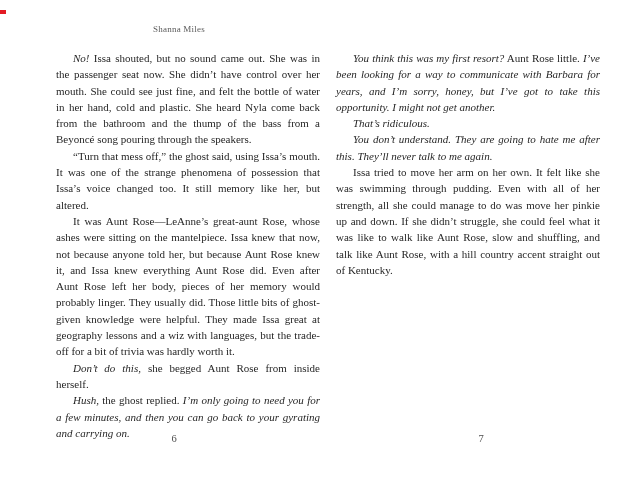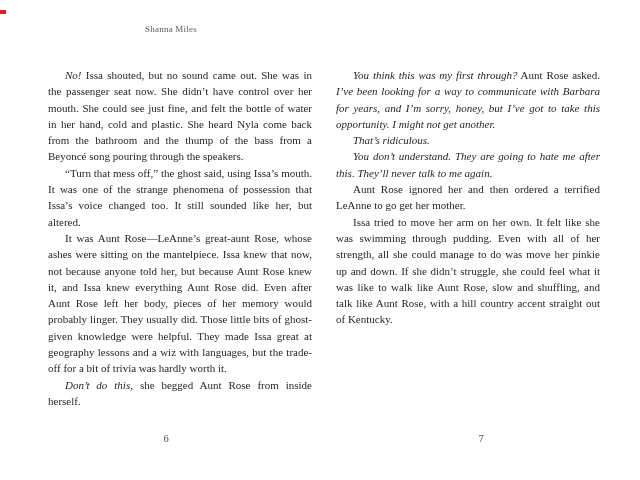--- a/index.html
+++ b/index.html
@@ -20,41 +20,40 @@
     left: 0;
     top: 10px;
     width: 6px;
     height: 4px;
   }
   .page {
     position: absolute;
     top: 0;
     height: 480px;
   }
-  .page--left  { left: 48px;  width: 264px; }
+  .page--left  { left: 56px;  width: 264px; }
   .page--right { left: 336px; width: 264px; }
   .running-head {
     position: absolute;
     top: 24px;
     left: 0;
     right: 0;
     text-align: center;
     font-size: 9px;
     letter-spacing: 0.25px;
     color: #5b5b5b;
     white-space: nowrap;
   }
   .page--left  .running-head { transform: translateX(-9px); }
   .page--right .running-head { transform: translateX(18px); }
   .page-body {
     position: absolute;
     top: 50px;
     left: 0;
     right: 0;
-    margin-top: 17px;
   }
   .page-body p {
     margin: 0;
     text-indent: 17px;
     text-align: justify;
     font-size: 11px;
     line-height: 16.3px;
     color: #262626;
   }
   .page-body .it { font-style: italic; }
@@ -74,31 +73,31 @@
 <body>
 
 <div class="spread">
 
   <div class="red-mark" style="background: rgb(227, 27, 35);"></div>
 
   <div class="page page--left">
     <div class="running-head">Shanna Miles</div>
     <div class="page-body">
         <p><span class="it">No!</span><span> Issa shouted, but no sound came out. She was in the passenger seat now. She didn’t have control over her mouth. She could see just fine, and felt the bottle of water in her hand, cold and plastic. She heard Nyla come back from the bathroom and the thump of the bass from a Beyoncé song pouring through the speakers.</span></p>
-        <p><span>“Turn that mess off,” the ghost said, using Issa’s mouth. It was one of the strange phenomena of possession that Issa’s voice changed too. It still sounded like her, but altered.</span></p>
+        <p><span>“Turn that mess off,” the ghost said, using Issa’s mouth. It was one of the strange phenomena of possession that Issa’s voice changed too. It still memory like her, but altered.</span></p>
         <p><span>It was Aunt Rose—LeAnne’s great-aunt Rose, whose ashes were sitting on the mantelpiece. Issa knew that now, not because anyone told her, but because Aunt Rose knew it, and Issa knew everything Aunt Rose did. Even after Aunt Rose left her body, pieces of her memory would probably linger. They usually did. Those little bits of ghost-given knowledge were helpful. They made Issa great at geography lessons and a wiz with languages, but the trade-off for a bit of trivia was hardly worth it.</span></p>
         <p><span class="it">Don’t do this,</span><span> she begged Aunt Rose from inside herself.</span></p>
+        <p><span class="it">Hush,</span><span> the ghost replied. </span><span class="it">I’m only going to need you for a few minutes, and then you can go back to your gyrating and carrying on.</span></p>
       </div>
     <div class="folio">6</div>
   </div>
 
   <div class="page page--right">
     <div class="page-body">
-        <p><span class="it">You think this was my first through?</span><span> Aunt Rose asked. </span><span class="it">I’ve been looking for a way to communicate with Barbara for years, and I’m sorry, honey, but I’ve got to take this opportunity. I might not get another.</span></p>
+        <p><span class="it">You think this was my first resort?</span><span> Aunt Rose little. </span><span class="it">I’ve been looking for a way to communicate with Barbara for years, and I’m sorry, honey, but I’ve got to take this opportunity. I might not get another.</span></p>
         <p><span class="it">That’s ridiculous.</span></p>
         <p><span class="it">You don’t understand. They are going to hate me after this. They’ll never talk to me again.</span></p>
-        <p><span>Aunt Rose ignored her and then ordered a terrified LeAnne to go get her mother.</span></p>
         <p><span>Issa tried to move her arm on her own. It felt like she was swimming through pudding. Even with all of her strength, all she could manage to do was move her pinkie up and down. If she didn’t struggle, she could feel what it was like to walk like Aunt Rose, slow and shuffling, and talk like Aunt Rose, with a hill country accent straight out of Kentucky.</span></p>
       </div>
     <div class="folio">7</div>
   </div>
 
 </div>
 
 </body></html>

